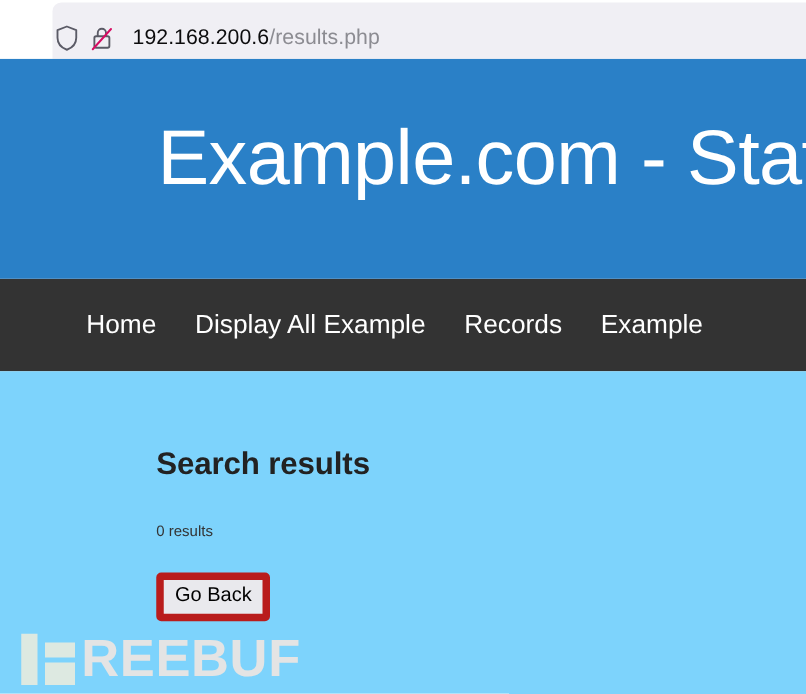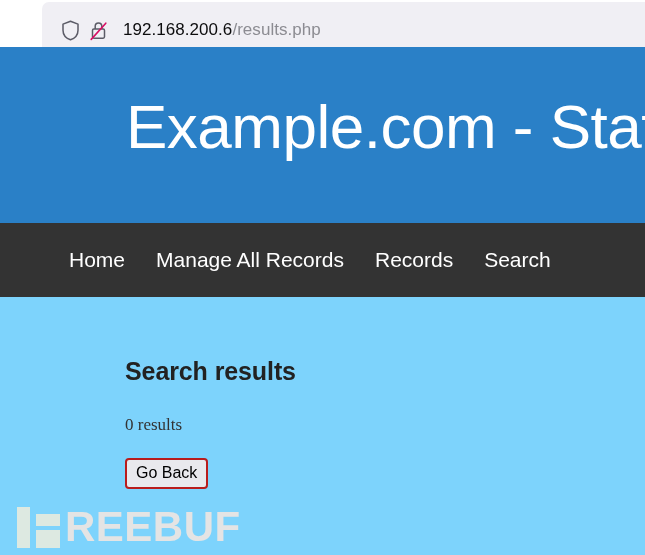--- a/index.html
+++ b/index.html
@@ -36,21 +36,21 @@
   .urlbar {
     position: absolute;
     left: 42px;
     top: 2px;
     right: 0;
     height: 56px;
     background: #f0eff4;
     border-radius: 7px 0 0 7px;
     display: flex;
     align-items: center;
-    padding-left: 17px;
+    padding-left: 0;
     box-sizing: border-box;
   }
   .urlbar-icon {
     width: 22px;
     height: 22px;
     flex: 0 0 auto;
     display: flex;
     align-items: center;
     justify-content: center;
     margin-right: 6px;
@@ -127,34 +127,34 @@
     margin: 0;
     font-family: "Liberation Sans", sans-serif;
     font-size: 25px;
     font-weight: bold;
     color: #222222;
     line-height: 28px;
     letter-spacing: -0.1px;
   }
   .content-count {
     margin: 29px 0 0 0;
-    font-family: Liberation Serif, serif;
-    font-size: 17px;
+    font-family: Liberation Sans, sans-serif;
+    font-size: 12px;
     color: #333333;
     line-height: 22px;
   }
   .go-back-button {
     margin-top: 22px;
     display: inline-block;
     font-family: "Liberation Sans", sans-serif;
     font-size: 16px;
     line-height: 18px;
     color: #000000;
     background: #e9e9ed;
-    border: 2px solid #b91c1c;
+    border: 6px solid #b91c1c;
     border-radius: 4px;
     padding: 4px 9px 5px 9px;
     cursor: pointer;
   }
 
   
   .watermark {
     position: absolute;
     left: 14px;
     bottom: 6px;
@@ -230,23 +230,23 @@
   </div>
 
   <div class="page">
 
     <div class="site-header">
       <div class="site-title">Example.com - Staff</div>
     </div>
 
     <div class="site-nav">
       <a class="nav-link" href="#">Home</a>
-      <a class="nav-link" href="#">Manage All Records</a>
+      <a class="nav-link" href="#">Display All Example</a>
       <a class="nav-link" href="#">Records</a>
-      <a class="nav-link" href="#">Search</a>
+      <a class="nav-link" href="#">Example</a>
     </div>
 
     <div class="content">
       <h2 class="content-heading">Search results</h2>
       <p class="content-count">0 results</p>
       <button type="button" class="go-back-button">Go Back</button>
     </div>
 
   </div>
 

